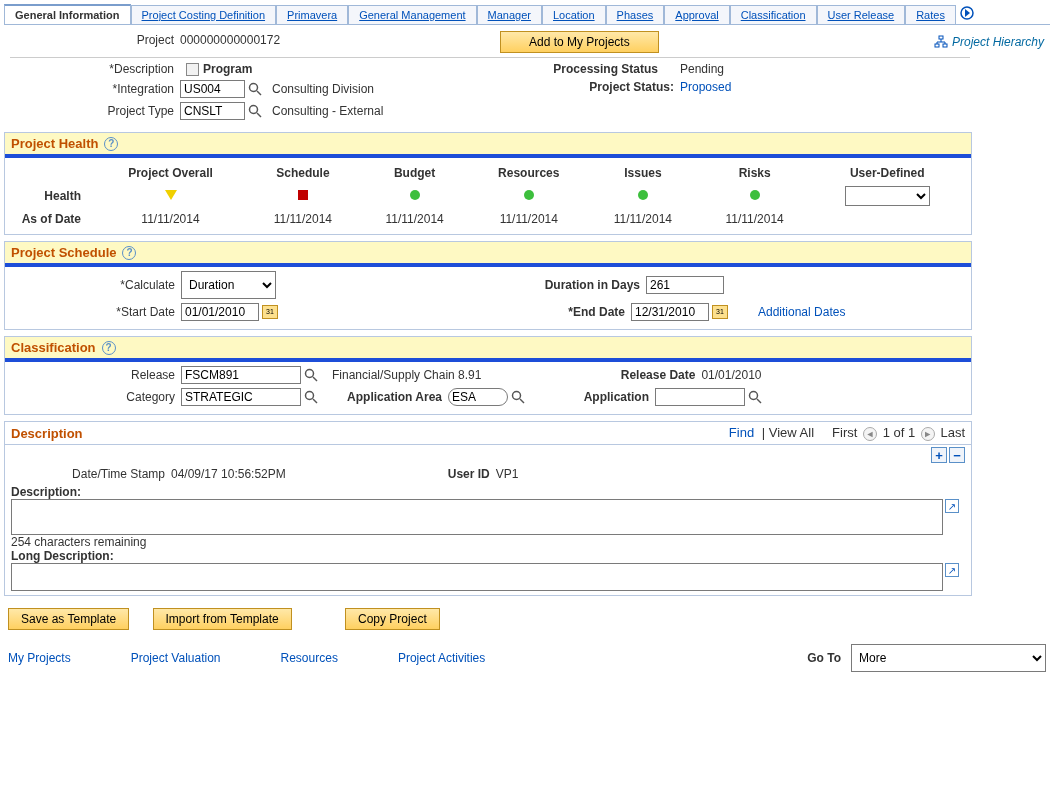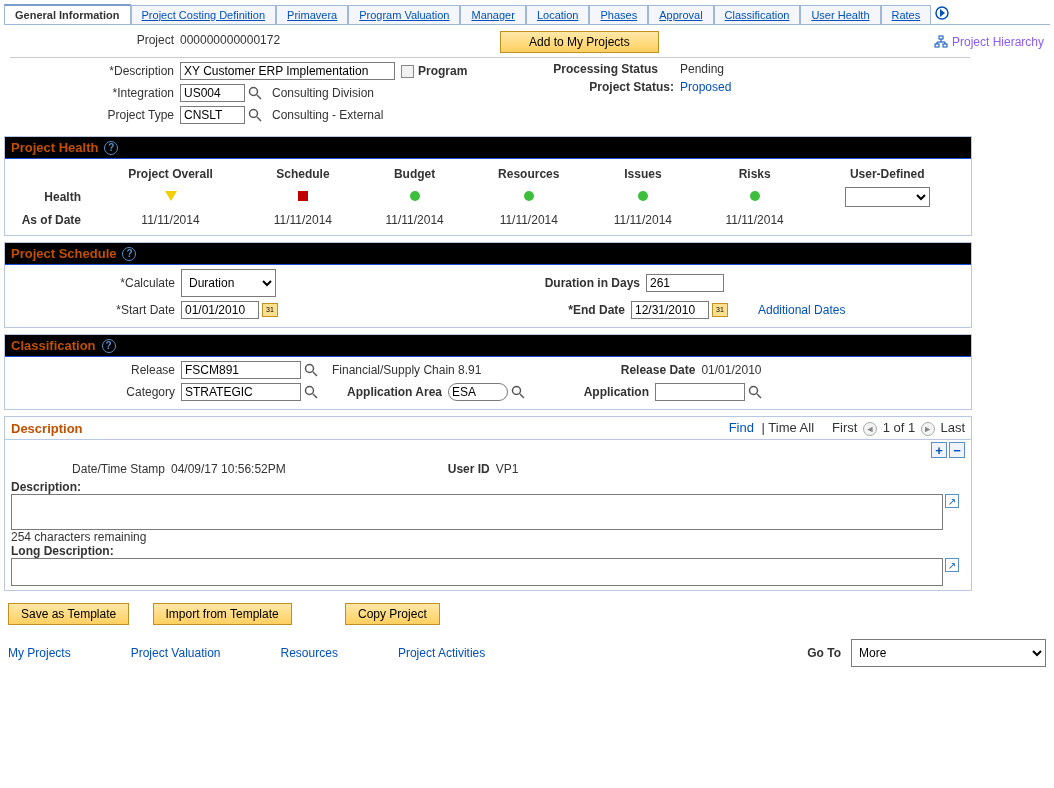--- a/index.html
+++ b/index.html
@@ -77,22 +77,22 @@
 
   .hr-sep { height:1px; background:#ccc; margin:4px 0; width:960px;}
 
   
   .section {
     border:1px solid #b8c8e0;
     margin:6px 0;
     width: 968px;
   }
   .section-hdr {
-    background:#000000;
-    border-bottom:1px solid #1d4ed8;
+    background:#fef9c3;
+    border-bottom:4px solid #1d4ed8;
     padding:3px 6px;
     font-weight:bold;
     color:#c05000;
     font-size:13px;
     display:flex;
     align-items:center;
   }
   .section-hdr.light { background:#fff; border-bottom:none;}
   .help-icon {
     width:14px;height:14px;border:1px solid #5a90c8;border-radius:50%;
@@ -133,36 +133,36 @@
     width:14px;height:14px;border:1px solid #5a90c8;color:#0051ba;
     display:inline-flex;align-items:center;justify-content:center;cursor:pointer;
     margin-left:2px;vertical-align:top;font-size:10px;
   }
 
   .footer-links { display:flex; align-items:center; gap:60px; padding:8px 4px;}
   .footer-links a { color:#0051ba;}
   .goto { margin-left:auto; display:flex; align-items:center; gap:10px;}
   .goto select { width:195px;}
 
-  .proj-hierarchy { display:flex; align-items:center; gap:4px; color:#8b5cf6; cursor:pointer;}
+  .proj-hierarchy { display:flex; align-items:center; gap:4px; color:#0369a1; cursor:pointer;font-style:italic;}
 </style>
 </head>
 <body>
 
 <div class="tab-bar">
   <div class="tab active">General Information</div>
   <div class="tab">Project Costing Definition</div>
   <div class="tab">Primavera</div>
-  <div class="tab">Program Valuation</div>
+  <div class="tab">General Management</div>
   <div class="tab">Manager</div>
   <div class="tab">Location</div>
   <div class="tab">Phases</div>
   <div class="tab">Approval</div>
   <div class="tab">Classification</div>
-  <div class="tab">User Health</div>
+  <div class="tab">User Release</div>
   <div class="tab">Rates</div>
   <span class="tab-scroll">
     <svg width="14" height="14" viewBox="0 0 14 14">
         <circle cx="7" cy="7" r="6" fill="none" stroke="#0051ba" stroke-width="1.5"></circle>
         <path d="M5 3 L10 7 L5 11" fill="#0051ba"></path>
       </svg>
   </span>
 </div>
 
 <div class="form-area">
@@ -183,21 +183,20 @@
         </svg>
       <span>Project Hierarchy</span>
     </div>
   </div>
   <div class="hr-sep"></div>
 
   <div style="display:flex;">
     <div style="flex:0 0 540px;">
       <div class="row">
         <div class="lbl req">Description</div>
-        <input type="text" class="txt-wide" value="XY Customer ERP Implementation" style="">
         <span style="margin-left:6px;"><span class="checkbox"></span><b>Program</b></span>
       </div>
       <div class="row">
         <div class="lbl req">Integration</div>
         <input type="text" class="txt-small" value="US004" style="">
         <span class="lookup-icon"><svg viewBox="0 0 14 14">
               <circle cx="5.5" cy="5.5" r="4" fill="none" stroke="#555" stroke-width="1.5"></circle>
               <line x1="9" y1="9" x2="13" y2="13" stroke="#555" stroke-width="1.5"></line>
             </svg></span>
         <span style="margin-left:10px;">Consulting Division</span>
@@ -333,21 +332,21 @@
           </svg></span>
     </div>
   </div>
 </div>
 
 <div class="section">
   <div class="section-hdr light" style="border-bottom:1px solid #b8c8e0;">
     <span>Description</span>
     <div class="desc-hdr-right">
       <a href="#">Find</a> |
-      <span>Time All</span>
+      <span>View All</span>
       &nbsp;&nbsp;&nbsp;
       <span>First</span>
       <span class="nav-arrow">◄</span>
       <span>1 of 1</span>
       <span class="nav-arrow">►</span>
       <span>Last</span>
     </div>
   </div>
   <div class="plus-minus">
     <span class="pm-btn">+</span>

